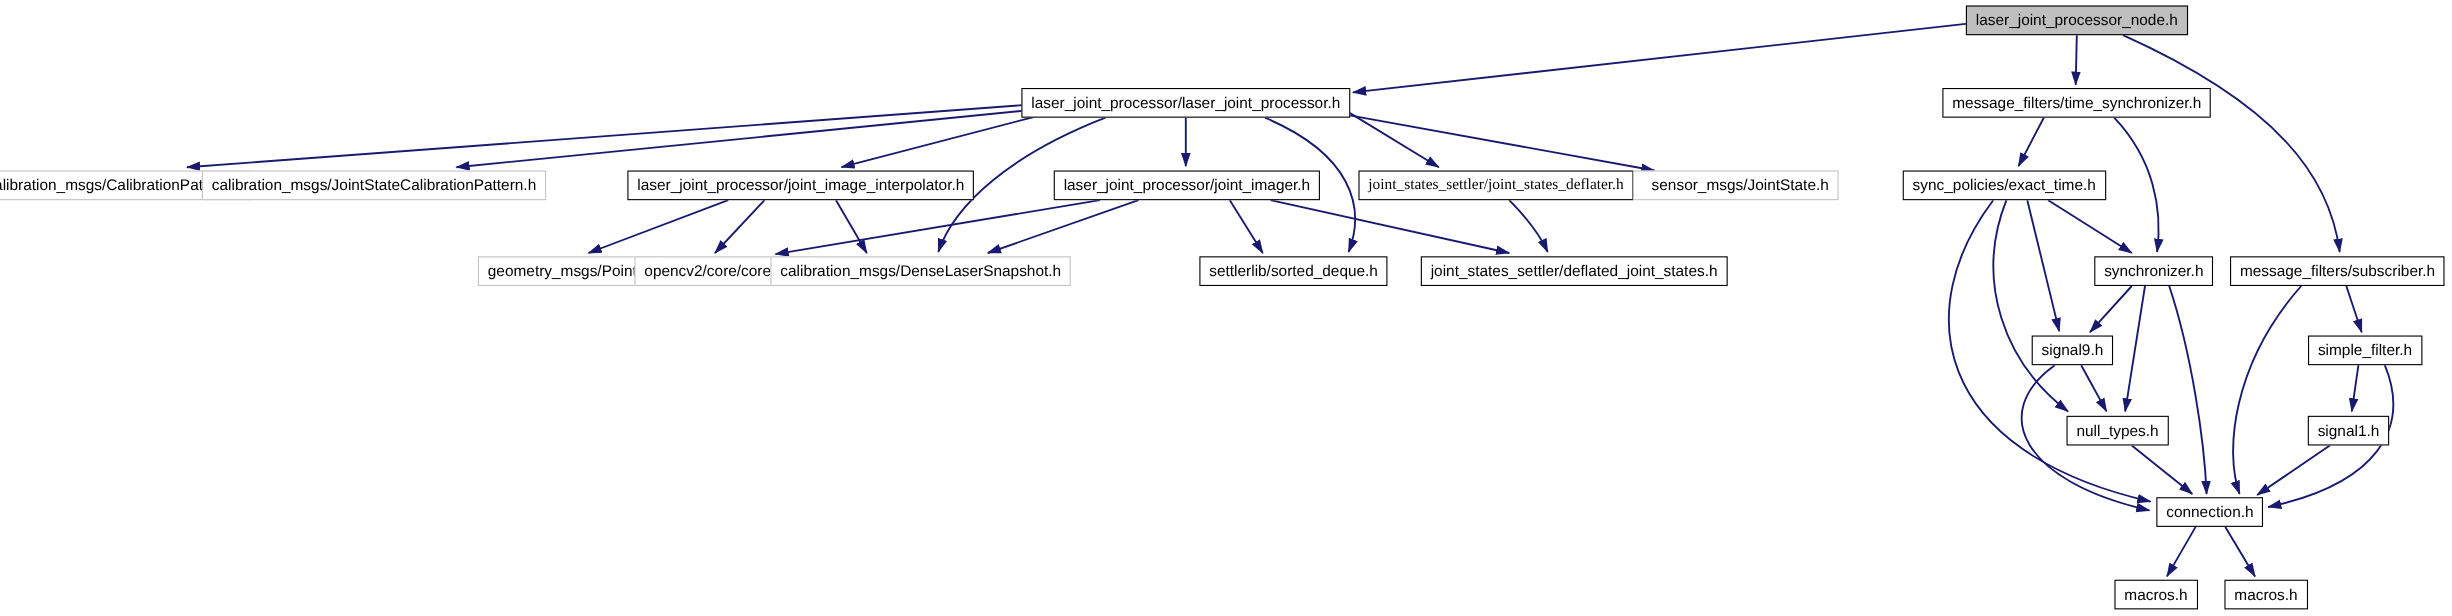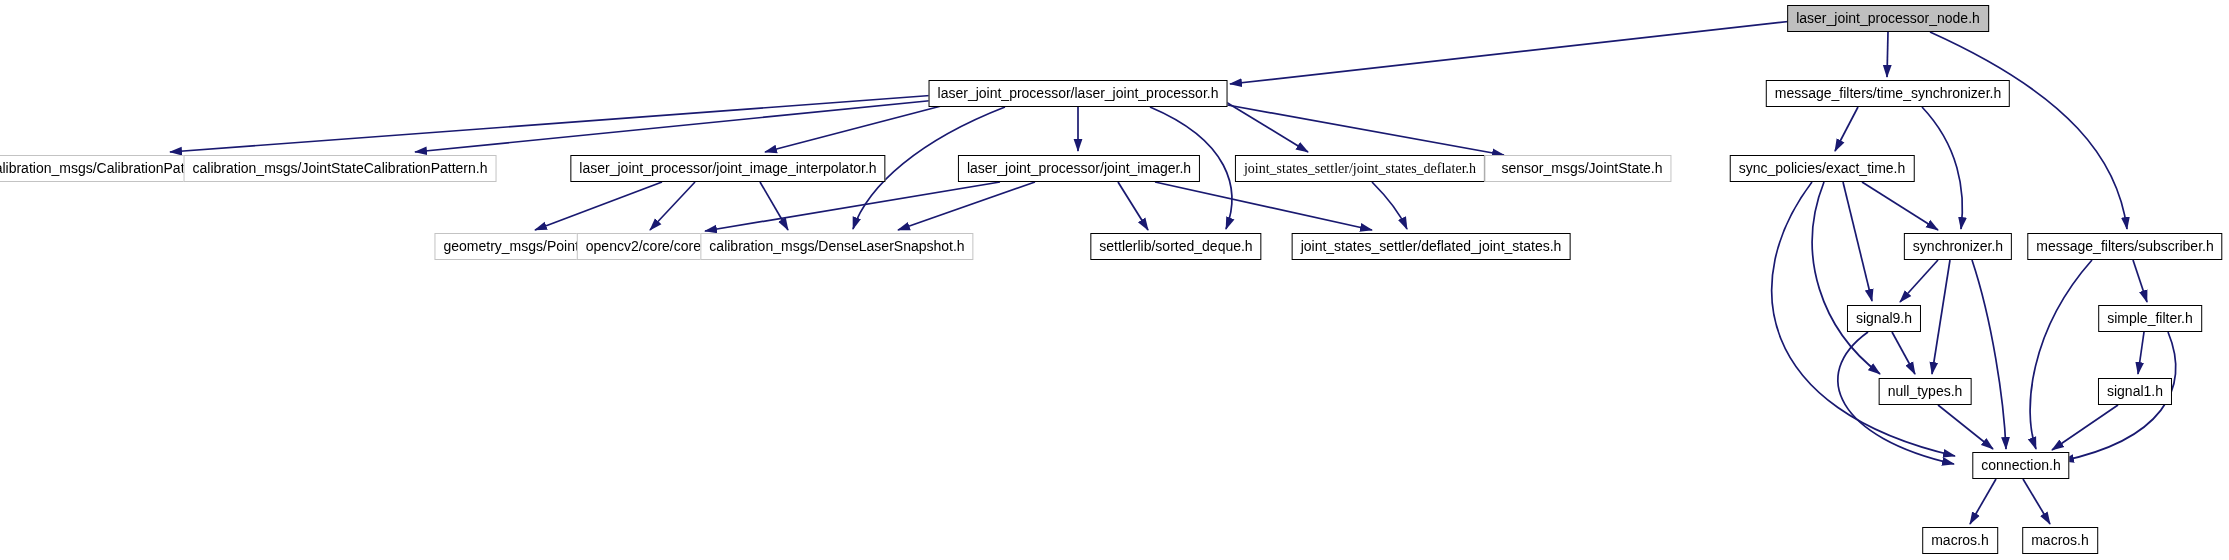--- a/index.html
+++ b/index.html
@@ -95,17 +95,17 @@
       <div class="gnode external" style="left: 657px; top: 233px;">opencv2/core/core.hpp</div>
       <div class="gnode external" style="left: 837px; top: 233px;">calibration_msgs/DenseLaserSnapshot.h</div>
       <div class="gnode internal" style="left: 1176px; top: 233px;">settlerlib/sorted_deque.h</div>
       <div class="gnode internal" style="left: 1399px; top: 233px; margin-left: 32px;">joint_states_settler/deflated_joint_states.h</div>
       <div class="gnode internal" style="left: 1958px; top: 233px;">synchronizer.h</div>
       <div class="gnode internal" style="left: 2125px; top: 233px; text-align: right;">message_filters/subscriber.h</div>
       <div class="gnode internal" style="left: 1884px; top: 305px; text-align: right;">signal9.h</div>
       <div class="gnode internal" style="left: 2150px; top: 305px;">simple_filter.h</div>
       <div class="gnode internal" style="left: 1925px; top: 378px;">null_types.h</div>
       <div class="gnode internal" style="left: 2135px; top: 378px;">signal1.h</div>
-      <div class="gnode internal" style="left: 2009px; top: 452px; margin-left: 12px;">connection.h</div>
+      <div class="gnode internal" style="left: 2009px; top: 452px;">connection.h</div>
       <div class="gnode internal" style="left: 1960px; top: 527px;">macros.h</div>
       <div class="gnode internal" style="left: 2060px; top: 527px;">macros.h</div>
     </div>
 </div>
 
 </body></html>

